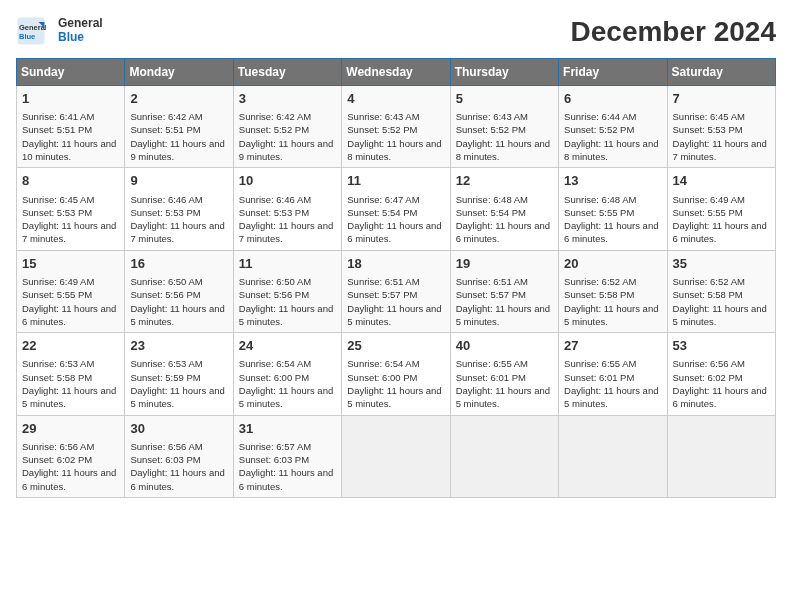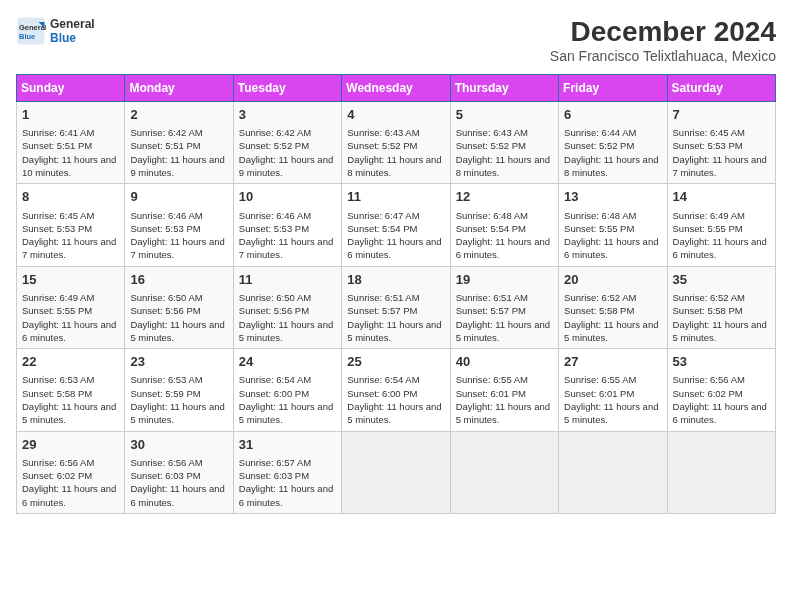--- a/index.html
+++ b/index.html
@@ -11,22 +11,21 @@
       padding: 16px;
     }
     .header-area {
       display: flex;
       justify-content: space-between;
       align-items: flex-start;
       margin-bottom: 10px;
     }
     .logo {
       display: flex;
-      align-items: center;
-      gap: 4px;
+      gap: 12px;
     }
     .logo-icon {
       width: 30px;
       height: 30px;
     }
     .title-area {
       text-align: right;
     }
     .month-title {
       font-size: 28px;
@@ -36,21 +35,21 @@
     .location-title {
       font-size: 14px;
       color: #555;
     }
     table {
       width: 100%;
       border-collapse: collapse;
       font-size: 10px;
     }
     thead tr th {
-      background-color: #d946ef;
+      background-color: #737373;
       color: #fff;
       padding: 6px 4px;
       text-align: left;
       font-size: 12px;
       font-weight: bold;
       border: 1px solid #2e6da4;
     }
     tbody tr td {
       border: 1px solid #ccc;
       padding: 4px 5px;
@@ -90,21 +89,20 @@
       <text x="4" y="30" font-size="10" font-weight="bold" fill="#1a6fba">Blue</text>
       <polygon points="30,8 38,8 38,16" fill="#1a6fba"></polygon>
     </svg>
     <div>
       <div style="font-size:12px; font-weight:bold; color:#333;">General</div>
       <div style="font-size:12px; font-weight:bold; color:#1a6fba;">Blue</div>
     </div>
   </div>
   <div class="title-area">
     <div class="month-title">December 2024</div>
-    <div class="location-title">San Francisco Telixtlahuaca, Mexico</div>
   </div>
 </div>
 
 <table>
   <thead>
     <tr>
     <th>Sunday</th>
         <th>Monday</th>
         <th>Tuesday</th>
         <th>Wednesday</th>

